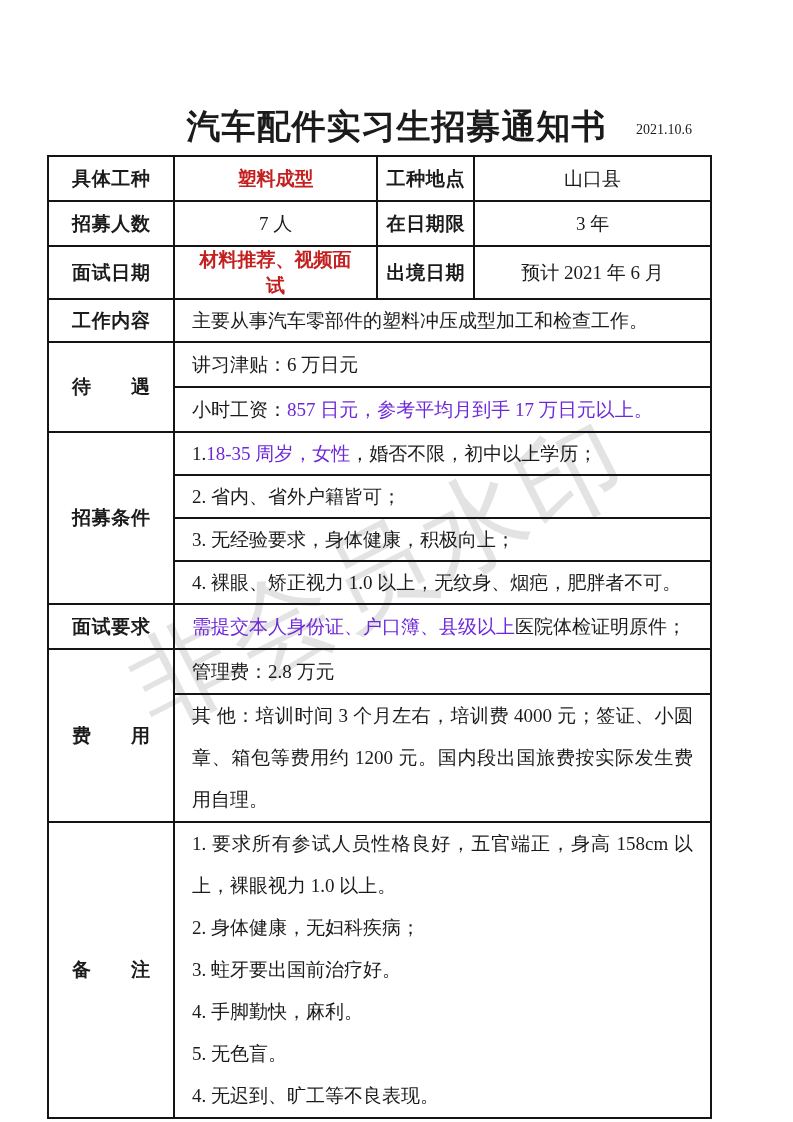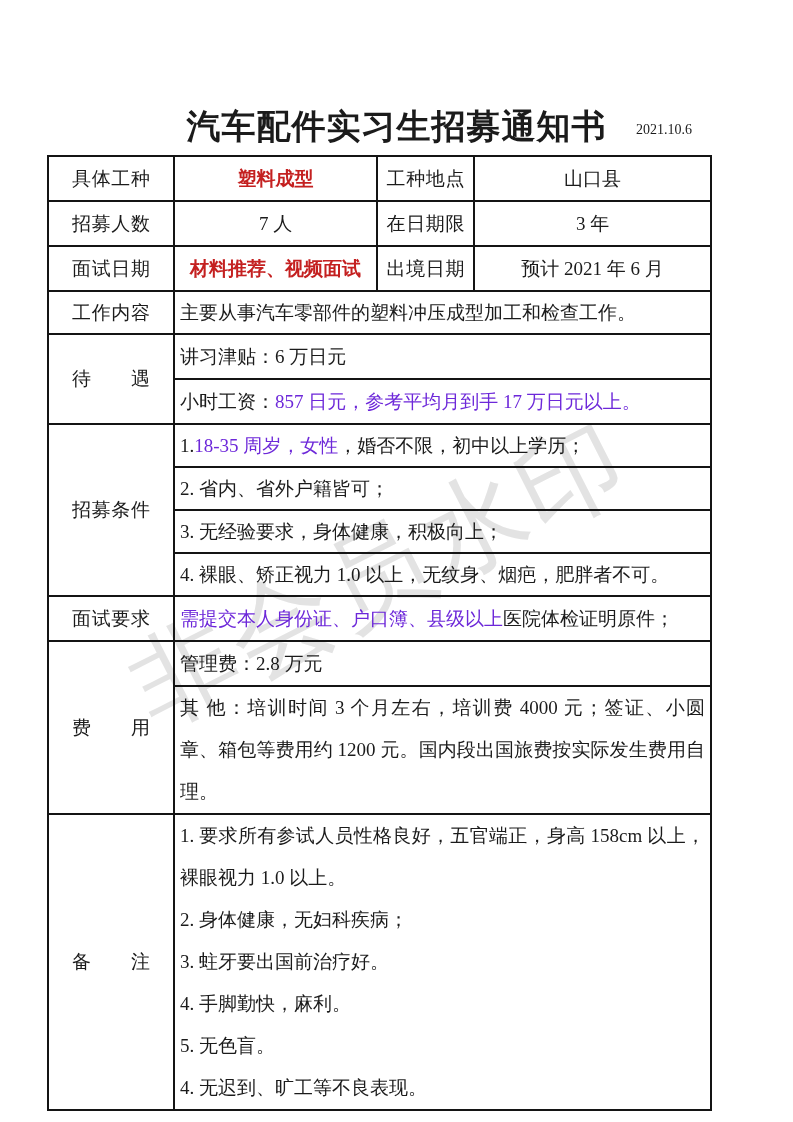--- a/index.html
+++ b/index.html
@@ -54,24 +54,24 @@
     top:155px;
     width:663px;
     border-collapse:collapse;
     table-layout:fixed;
     z-index:1;
     background:transparent;
   }
   td{
     border:2px solid #141414;
     vertical-align:middle;
-    padding:0 5px;
+    padding:0 17px;
     line-height:1.35;
   }
-  td.label{ text-align:center; padding:0 0; }
+  td.label{ text-align:center; padding:0 0;font-weight:bold; }
   .spread{
     display:inline-block;
     width:78px;
     text-align:justify;
     text-align-last:justify;
     white-space:nowrap;
   }
   td.val{ text-align:center; }
   .red{ color:#6d28d9; }
   .boldred{ color:#c42020; font-weight:bold; }

